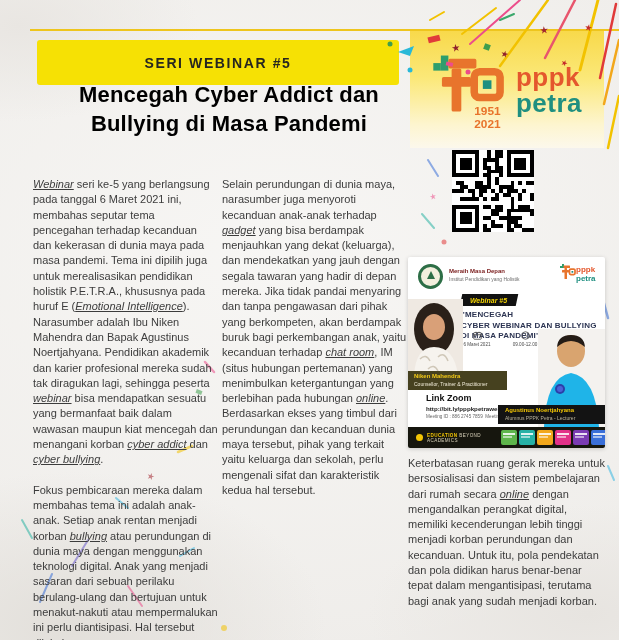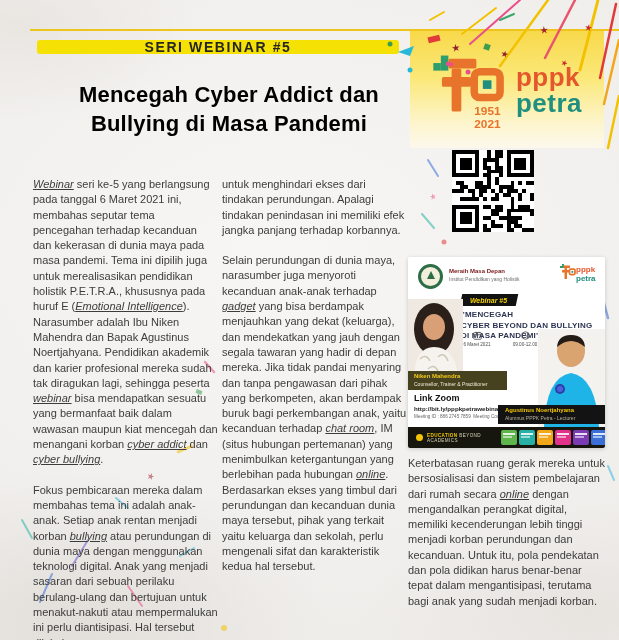--- a/index.html
+++ b/index.html
@@ -8,21 +8,21 @@
     background:
       radial-gradient(ellipse 420px 260px at 12% 98%, #e2dfda 0%, rgba(226,223,218,0) 60%),
       radial-gradient(ellipse 400px 200px at 95% 96%, #e7e4e0 0%, rgba(231,228,224,0) 55%),
       radial-gradient(ellipse 300px 160px at 3% 4%, #e9e6e2 0%, rgba(233,230,226,0) 60%),
       radial-gradient(ellipse 700px 500px at 45% 40%, #f7f6f4 0%, rgba(247,246,244,0) 80%),
       #efedea;}
   .page{position:relative;width:619px;height:640px;}
   .abs{position:absolute;}
   
   .topline{left:30px;top:29px;width:589px;height:2px;background:#eec51d;}
-  .banner{left:37px;top:40px;width:362px;height:14px;background:#f6e104;border-radius:3px;
+  .banner{left:37px;top:40px;width:362px;height:45px;background:#f6e104;border-radius:3px;
     display:flex;align-items:center;justify-content:center;z-index:2;
     font-size:14px;font-weight:bold;letter-spacing:1.6px;color:#262620;}
   .title{left:41px;top:80px;width:376px;text-align:center;z-index:2;
     font-size:22px;line-height:29px;font-weight:600;color:#000000;letter-spacing:.2px;}
   .title .inner{max-width:344px;margin:0 auto;}
   
   .col{z-index:2;font-size:11px;line-height:15.3px;color:#3c3c3c;text-align:left;}
   .col p{margin:0 0 15px 0;}
   .it{font-style:italic;text-decoration:underline;}
   .col1{left:33px;top:177px;width:185px;}
@@ -63,21 +63,21 @@
   .photoW{position:absolute;left:0;top:42px;width:55px;height:76px;overflow:hidden;}
   .photoM{position:absolute;left:130px;top:72px;width:67px;height:98px;overflow:hidden;}
   .bandN{position:absolute;left:0;top:114px;width:99px;height:19px;background:#46411f;
     padding:2px 0 0 6px;box-sizing:border-box;line-height:1.3;}
   .bandN .nm{font-size:6px;font-weight:bold;color:#f2c918;}
   .bandN .rl{font-size:5px;color:#efe9d6;}
   .bandA{position:absolute;left:90px;top:148px;width:107px;height:19px;background:#131313;
     padding:2px 0 0 7px;box-sizing:border-box;line-height:1.3;z-index:3;}
   .bandA .nm{font-size:6px;font-weight:bold;color:#f2c505;}
   .bandA .rl{font-size:5px;color:#b9b29c;}
-  .zoomblk{position:absolute;left:6px;top:137px;width:120px;line-height:1;}
+  .zoomblk{position:absolute;left:18px;top:137px;width:120px;line-height:1;}
   .zoomblk .zl{font-size:9px;font-weight:800;color:#111;}
   .zoomblk .zu{font-size:6.2px;font-weight:bold;color:#222;margin-top:3px;}
   .zoomblk .zm{font-size:4.6px;color:#666;margin-top:3px;white-space:nowrap;}
   .pbar{position:absolute;left:0;top:170px;width:197px;height:21px;background:#16160e;z-index:4;
     display:flex;align-items:center;}
   .pbar .dot{width:7px;height:7px;border-radius:50%;background:#f2c505;margin:0 4px 0 8px;flex:none;}
   .pbar .tg{font-size:4.6px;letter-spacing:.4px;color:#d9d2ba;width:72px;flex:none;}
   .pbar .tg b{color:#f2c505;}
   .pillars{display:flex;gap:2px;margin-left:2px;}
   .pillar{width:16px;height:15px;border-radius:2px;}
@@ -127,21 +127,20 @@
 
   <h1 class="abs title" style="margin:0;">
     <div class="inner">Mencegah Cyber Addict dan Bullying di Masa Pandemi</div>
   </h1>
 
   <div class="abs col col1">
     <p><span class="it">Webinar</span><span> seri ke-5 yang berlangsung pada tanggal 6 Maret 2021 ini, membahas seputar tema pencegahan terhadap kecanduan dan kekerasan di dunia maya pada masa pandemi. Tema ini dipilih juga untuk merealisasikan pendidikan holistik P.E.T.R.A., khususnya pada huruf E (</span><span class="it">Emotional Intelligence</span><span>). Narasumber adalah Ibu Niken Mahendra dan Bapak Agustinus Noertjahyana. Pendidikan akademik dan karier profesional mereka sudah tak diragukan lagi, sehingga peserta </span><span class="it">webinar</span><span> bisa mendapatkan sesuatu yang bermanfaat baik dalam wawasan maupun kiat mencegah dan menangani korban </span><span class="it">cyber addict</span><span> dan </span><span class="it">cyber bullying</span><span>.</span></p>
     <p><span>Fokus pembicaraan mereka dalam membahas tema ini adalah anak-anak. Setiap anak rentan menjadi korban </span><span class="it">bullying</span><span> atau perundungan di dunia maya dengan menggunakan teknologi digital. Anak yang menjadi sasaran dari sebuah perilaku berulang-ulang dan bertujuan untuk menakut-nakuti atau mempermalukan ini perlu diantisipasi. Hal tersebut dilakukan</span></p>
   </div>
   <div class="abs col col2">
-    <p><span>untuk menghindari ekses dari tindakan perundungan. Apalagi tindakan penindasan ini memiliki efek jangka panjang terhadap korbannya.</span></p>
     <p><span>Selain perundungan di dunia maya, narasumber juga menyoroti kecanduan anak-anak terhadap </span><span class="it">gadget</span><span> yang bisa berdampak menjauhkan yang dekat (keluarga), dan mendekatkan yang jauh dengan segala tawaran yang hadir di depan mereka. Jika tidak pandai menyaring dan tanpa pengawasan dari pihak yang berkompeten, akan berdampak buruk bagi perkembangan anak, yaitu kecanduan terhadap </span><span class="it">chat room</span><span>, IM (situs hubungan pertemanan) yang menimbulkan ketergantungan yang berlebihan pada hubungan </span><span class="it">online</span><span>. Berdasarkan ekses yang timbul dari perundungan dan kecanduan dunia maya tersebut, pihak yang terkait yaitu keluarga dan sekolah, perlu mengenali sifat dan karakteristik kedua hal tersebut.</span></p>
   </div>
 
   <div class="abs brandbox">
     <svg width="78" height="84" viewBox="0 0 70 78">
       <rect x="0" y="14" width="7" height="7" fill="#2e9e6d"></rect>
       <rect x="7" y="7" width="7" height="14" fill="#2e9e6d"></rect>
       <rect x="14" y="10" width="26" height="9" rx="1.5" fill="#e8742c"></rect>
       <rect x="17" y="19" width="9" height="40" rx="1.5" fill="#e8742c"></rect>
       <rect x="8" y="27" width="27" height="9" rx="1.5" fill="#e8742c"></rect>
@@ -316,21 +315,21 @@
       <div class="t o">pppk</div>
       <div class="t g">petra</div>
     </div>
 
     <div class="badge">
       <span>Webinar #5</span>
     </div>
 
     <div class="ptitle">
       <div>"MENCEGAH</div>
-      <div>CYBER BEYOND DAN BULLYING</div>
+      <div>CYBER WEBINAR DAN BULLYING</div>
       <div>DI MASA PANDEMI"</div>
     </div>
 
     <div class="infos">
       <div class="info">
         <svg width="9" height="9" viewBox="0 0 12 12">
           <rect x="1" y="2" width="10" height="9" rx="1" fill="none" stroke="#555" stroke-width="1.2"></rect>
           <line x1="1" y1="5" x2="11" y2="5" stroke="#555" stroke-width="1.2"></line>
           <line x1="4" y1="1" x2="4" y2="3" stroke="#555" stroke-width="1.2"></line>
           <line x1="8" y1="1" x2="8" y2="3" stroke="#555" stroke-width="1.2"></line>

